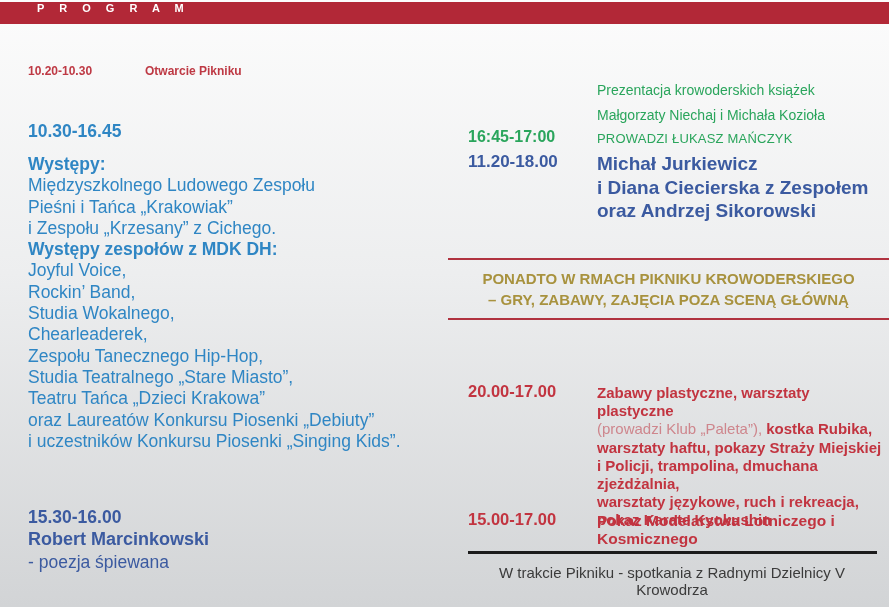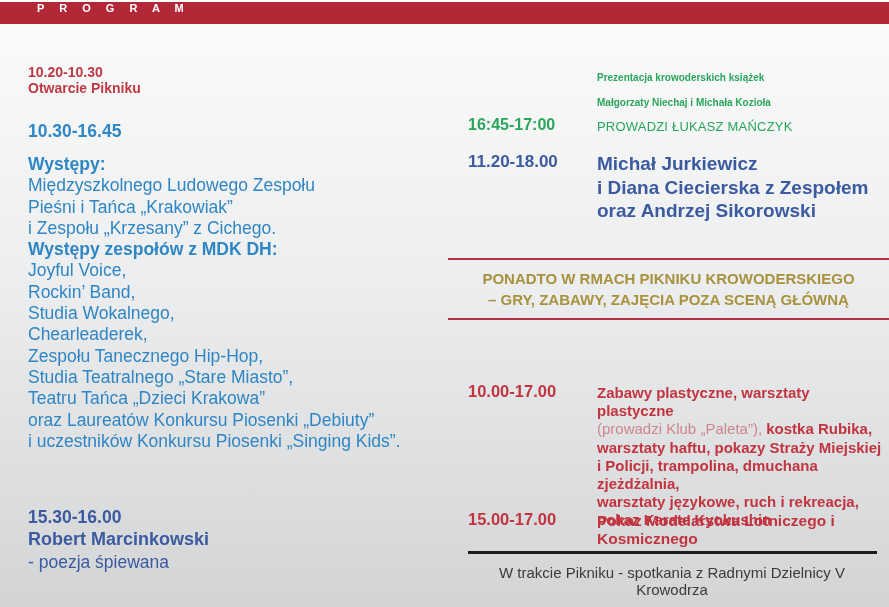--- a/index.html
+++ b/index.html
@@ -17,29 +17,29 @@
     color:#FFFFFF; font-size:11px; font-weight:700;
     letter-spacing:6px; padding-left:37px;
   }
   
   .row { display:flex; align-items:flex-start; }
   .time { width:117px; flex-shrink:0; font-weight:700; }
   .time-r { width:129px; flex-shrink:0; font-weight:700; }
   .b { font-weight:700; }
   .light { font-weight:400; color:#CE868D; }
   
-  .l-event1 { position:absolute; left:28px; top:64px; color:#BE3944; font-size:14px; font-weight:700;flex-direction:column; }
+  .l-event1 { position:absolute; left:28px; top:64px; color:#BE3944; font-size:12px; font-weight:700; }
   .l-event2-time { position:absolute; left:28px; top:121px; color:#2F86C4; font-size:17.5px; font-weight:700; }
   .l-event2-lines { position:absolute; left:28px; top:154px; color:#2F86C4; font-size:17.5px; line-height:21.3px; }
   .l-event3 { position:absolute; left:28px; top:507px; color:#3B5AA0; font-size:17.5px;flex-direction:column; }
   .l-event3 .title { font-weight:700; font-size:18px; line-height:23px; }
   .l-event3 .subtitle { font-weight:400; line-height:23px; }
   
   .r-event1 { position:absolute; left:468px; top:66px; color:#2AA55C; font-size:16px;align-items:flex-end; }
-  .r-event1 .lines { font-weight:700; font-size:10px; line-height:24.5px; }
+  .r-event1 .lines { font-weight:400; font-size:14px; line-height:24.5px;margin-top:12px; }
   .r-event1 .note { font-weight:400; font-size:13px; margin-top:4px; letter-spacing:0.2px; }
   .r-event2 { position:absolute; left:468px; top:152px; color:#3B5AA0; font-size:17px; }
   .r-event2 .lines { font-weight:700; font-size:19px; line-height:23.5px; }
   .banner {
     position:absolute; left:448px; right:0; top:258px; height:62px;
     border-top:2px solid #B03340; border-bottom:2px solid #B03340;
     display:flex; align-items:center; justify-content:center;
   }
   .banner .lines { color:#A8923E; font-weight:700; font-size:15px; line-height:21px; text-align:center; }
   .r-event3 { position:absolute; left:468px; top:382px; color:#C23440; font-size:16.5px; }
@@ -111,21 +111,21 @@
   </div>
 
   <div class="banner">
     <div class="lines">
         <div>PONADTO W RMACH PIKNIKU KROWODERSKIEGO</div>
         <div>– GRY, ZABAWY, ZAJĘCIA POZA SCENĄ GŁÓWNĄ</div>
       </div>
   </div>
 
   <div class="r-event3 row">
-    <span class="time-r">10.00-17.00</span>
+    <span class="time-r">20.00-17.00</span>
     <span class="lines">
         <div>Zabawy plastyczne, warsztaty plastyczne</div>
         <div><span class="light">(prowadzi Klub „Paleta”), </span><span class="b">kostka Rubika,</span></div>
         <div>warsztaty haftu, pokazy Straży Miejskiej</div>
         <div>i Policji, trampolina, dmuchana zjeżdżalnia,</div>
         <div>warsztaty językowe, ruch i rekreacja,</div>
         <div>pokaz Karate Kyokushin</div>
       </span>
   </div>
 

